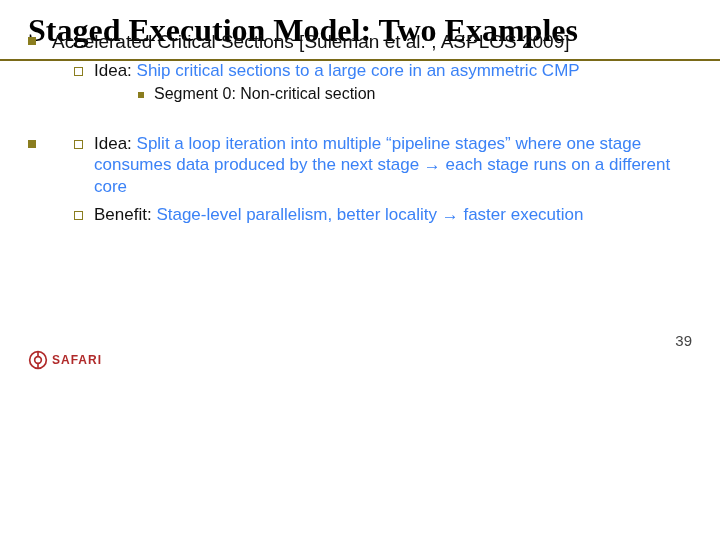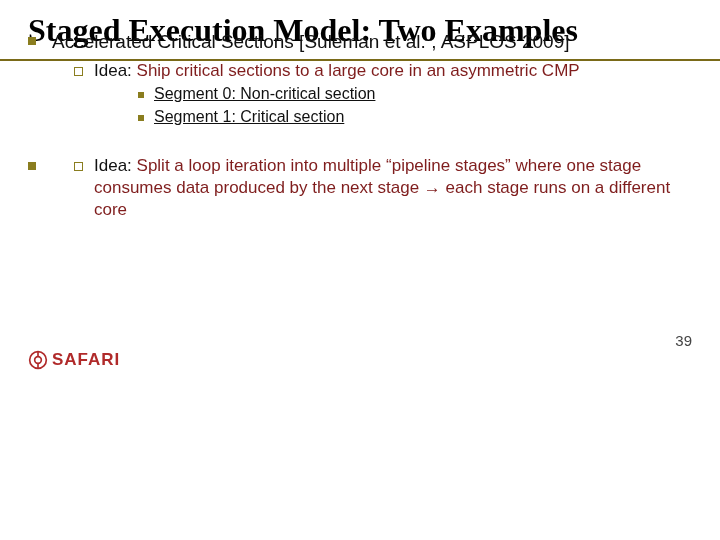--- a/index.html
+++ b/index.html
@@ -48,66 +48,68 @@
   }
   .l3>li::before{
     content:"";position:absolute;left:8px;top:8px;
     width:6px;height:6px;background:#8a7d1f;
   }
   .l1{font-size:19px;line-height:1.28;}
   .l2{font-size:17px;line-height:1.28;}
   .l3{font-size:16px;line-height:1.3;}
   .l1>li{margin-top:4px;margin-bottom:8px;}
   .l2>li{margin:6px 0 6px 18px;}
-  .l3>li{margin:2px 0 2px 36px;text-decoration:underline;}
-  .brick{color:#7f1d1d;}
+  .l3>li{margin:2px 0 2px 36px;}
+  .brick{color:#3b82f6;}
   .gap{height:14px;}
   
   .footer{
     position:absolute;
     left:28px;right:28px;bottom:10px;
     display:flex;align-items:center;justify-content:space-between;
     font-size:15px;color:#444;
   }
   .logo{
     font-family:Arial,Helvetica,sans-serif;
     font-weight:bold;letter-spacing:1px;
-    font-size:17px;color:#b02a2a;
+    font-size:12px;color:#b02a2a;
     display:flex;align-items:center;gap:4px;margin-top:40px;
   }
   .logo svg{width:20px;height:20px;}
 </style>
 </head>
 <body>
 
 <div class="slide">
   <div class="title">Staged Execution Model: Two Examples</div>
   <hr class="rule rule-top">
 
   <ul class="l1">
 
     <li style="margin-top:-19px;">
       <span>Accelerated Critical Sections </span><span>[Suleman et al. , ASPLOS 2009]</span>
       <ul class="l2">
         <li>
           <span>Idea: </span><span class="brick">Ship critical sections to a large core in an asymmetric CMP</span>
           <ul class="l3">
             <li>Segment 0: Non-critical section</li>
-            <li>Segment 1: Critical section</li>
           </ul>
         </li>
       </ul>
     </li>
 
     <div class="gap"></div>
 
     <li>
       <ul class="l2">
         <li>
           <span>Idea: </span><span class="brick">Split a loop iteration into multiple “pipeline stages” where one stage consumes data produced by the next stage → each stage runs on a different core</span>
+        </li>
+        <li>
+          <span>Benefit: </span><span class="brick">Stage-level parallelism, better locality → faster execution</span>
         </li>
       </ul>
     </li>
   </ul>
 
   <div class="footer">
     <div class="logo">
       <svg viewBox="0 0 24 24">
         <circle cx="12" cy="12" r="10" fill="none" stroke="#b02a2a" stroke-width="2"></circle>
         <circle cx="12" cy="12" r="4" fill="none" stroke="#b02a2a" stroke-width="2"></circle>

